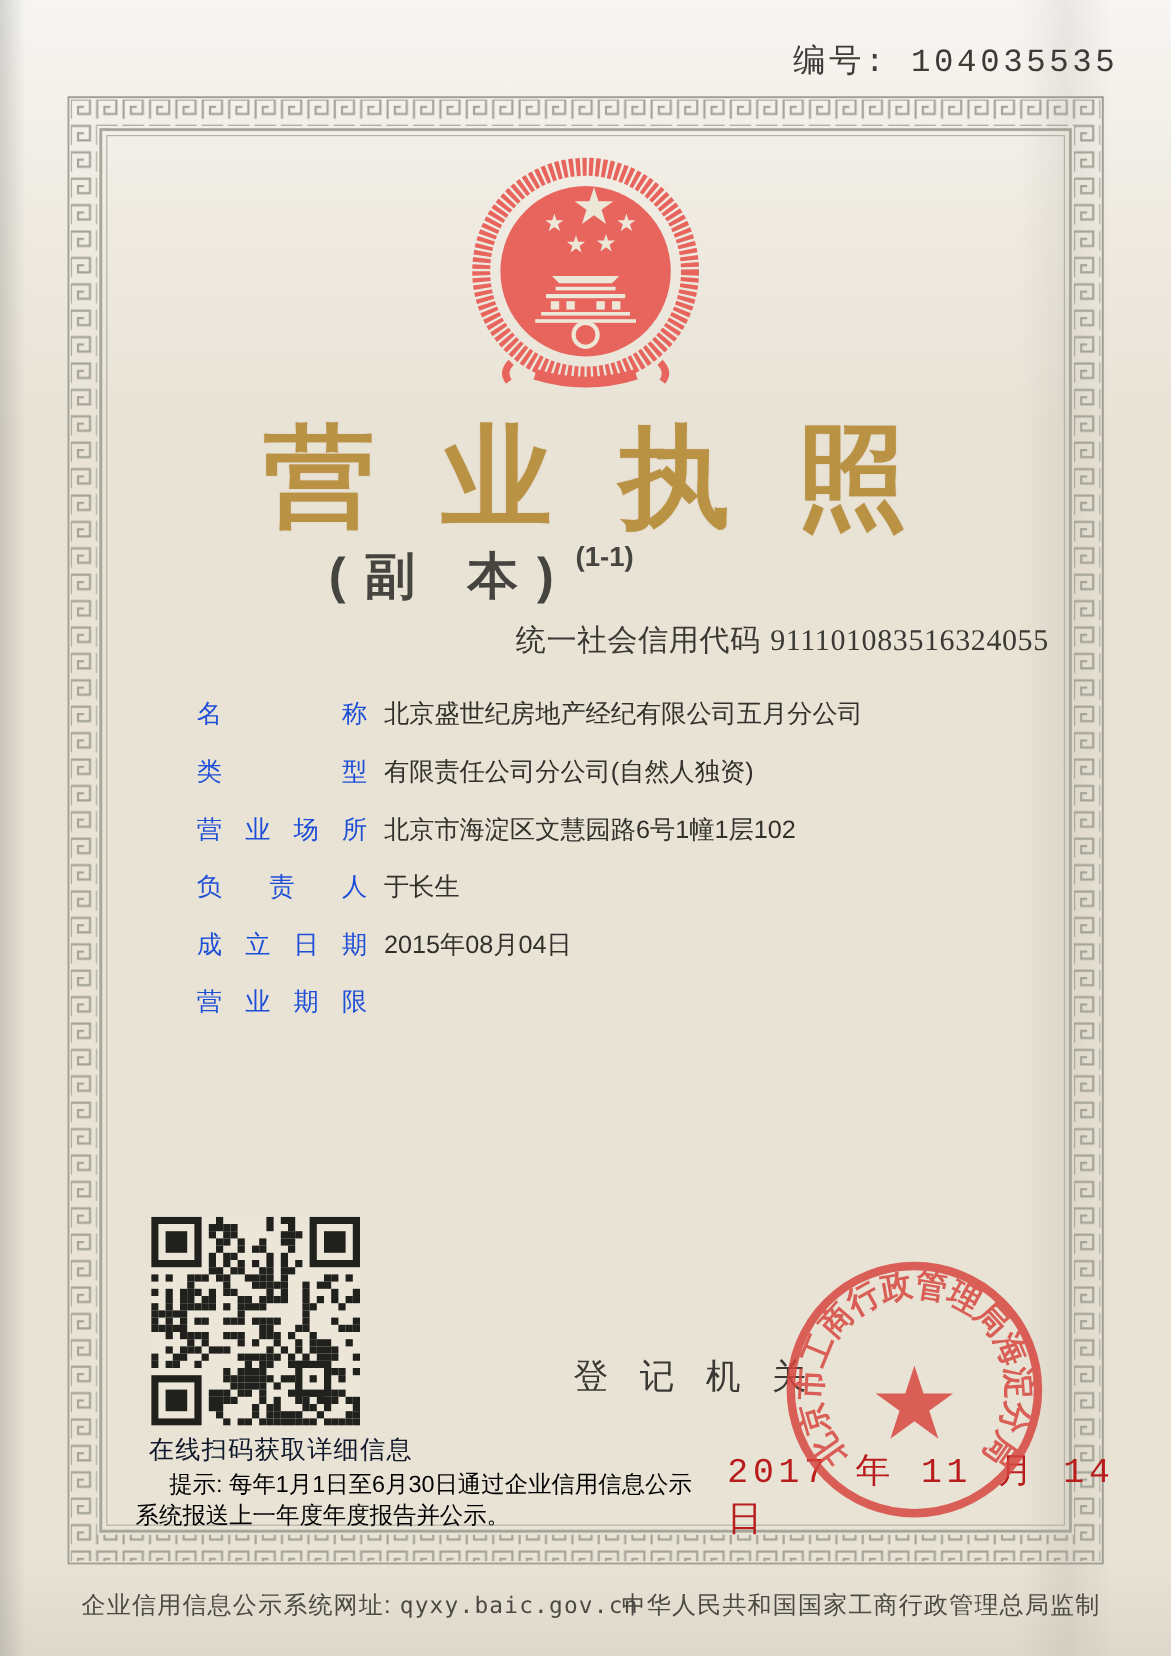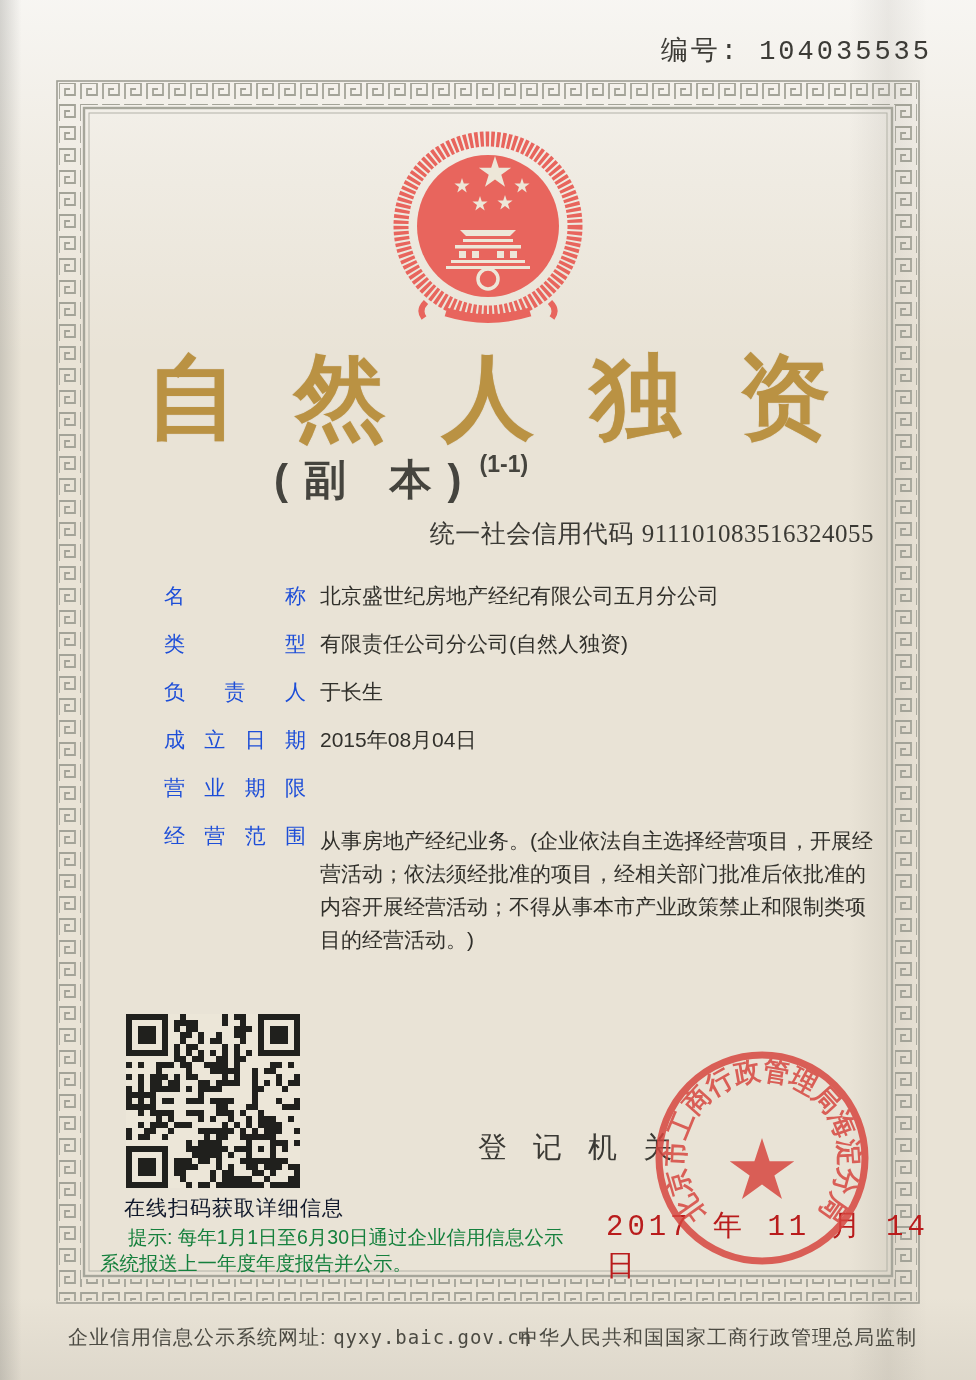--- a/index.html
+++ b/index.html
@@ -65,22 +65,22 @@
     font-size:29px; letter-spacing:9px; color:#3a3934;margin-left:18px;
   }
   .date {
     position:absolute; left:606px; top:1206px;
     font-family:Liberation Mono, monospace;
     font-size:29px; letter-spacing:4px; color:#b91c1c;
   }
   .seal { position:absolute; left:640px; top:1036px; }
 
   .notice {
-    position:absolute; left:100px; top:1224px; width:472px;
-    font-size:19.5px; line-height:26px; text-indent:28px; color:#15803d;
+    position:absolute; left:113px; top:1224px; width:472px;
+    font-size:19.5px; line-height:26px; text-indent:28px; color:#000000;
   }
 
   .footer { position:absolute; left:0; top:1324px; width:976px; font-size:20px; color:#4b4a42; }
   .footer-left  { position:absolute; left:68px; top:0; letter-spacing:1px; }
   .footer-left .mono { font-family:"DejaVu Sans Mono", monospace; font-size:19px; letter-spacing:1px; }
   .footer-right { position:absolute; right:59px; top:0; letter-spacing:1px; }
 </style>
 </head>
 <body>
 
@@ -127,54 +127,54 @@
     <rect x="-29" y="25" width="7" height="7"></rect>
     <rect x="-16" y="25" width="7" height="7"></rect>
     <rect x="9" y="25" width="7" height="7"></rect>
     <rect x="22" y="25" width="7" height="7"></rect>
     <rect x="-37" y="34" width="74" height="3"></rect>
     <rect x="-42" y="40" width="84" height="3"></rect>
   </g>
   <circle cx="0" cy="53" r="10" fill="none" stroke="#ede7d8" stroke-width="3.5"></circle>
 </svg>
 
-<div class="title">自然人独资</div>
+<div class="title">营业执照</div>
 
 <div class="subtitle">
   <span class="main">(副 本)</span><sup>(1-1)</sup>
 </div>
 
 <div class="credit-code">
   <span>统一社会信用代码</span><span class="val">911101083516324055</span>
 </div>
 
 <div class="fields">
   <div class="field-row">
     <span class="lbl">名 称</span>
     <span class="val">北京盛世纪房地产经纪有限公司五月分公司</span>
   </div>
   <div class="field-row">
     <span class="lbl">类 型</span>
     <span class="val">有限责任公司分公司(自然人独资)</span>
   </div>
   <div class="field-row">
+    <span class="lbl">营 业 场 所</span>
+    <span class="val">北京市海淀区文慧园路6号1幢1层102</span>
+  </div>
+  <div class="field-row">
     <span class="lbl">负 责 人</span>
     <span class="val">于长生</span>
   </div>
   <div class="field-row">
     <span class="lbl">成 立 日 期</span>
     <span class="val">2015年08月04日</span>
   </div>
   <div class="field-row">
     <span class="lbl">营 业 期 限</span>
     <span class="val"></span>
-  </div>
-  <div class="field-row scope">
-    <span class="lbl">经 营 范 围</span>
-    <span class="val">从事房地产经纪业务。(企业依法自主选择经营项目，开展经营活动；依法须经批准的项目，经相关部门批准后依批准的内容开展经营活动；不得从事本市产业政策禁止和限制类项目的经营活动。)</span>
   </div>
 </div>
 
 <svg class="qr" width="174" height="174" viewBox="0 0 174 174">
     <rect x="0" y="0" width="174" height="174" fill="#ece6d8"></rect>
     <rect x="54" y="0" width="6" height="6" fill="#20201d"></rect>
     <rect x="96" y="0" width="6" height="6" fill="#20201d"></rect>
     <rect x="108" y="0" width="6" height="6" fill="#20201d"></rect>
     <rect x="114" y="0" width="6" height="6" fill="#20201d"></rect>
     <rect x="48" y="6" width="6" height="6" fill="#20201d"></rect>

